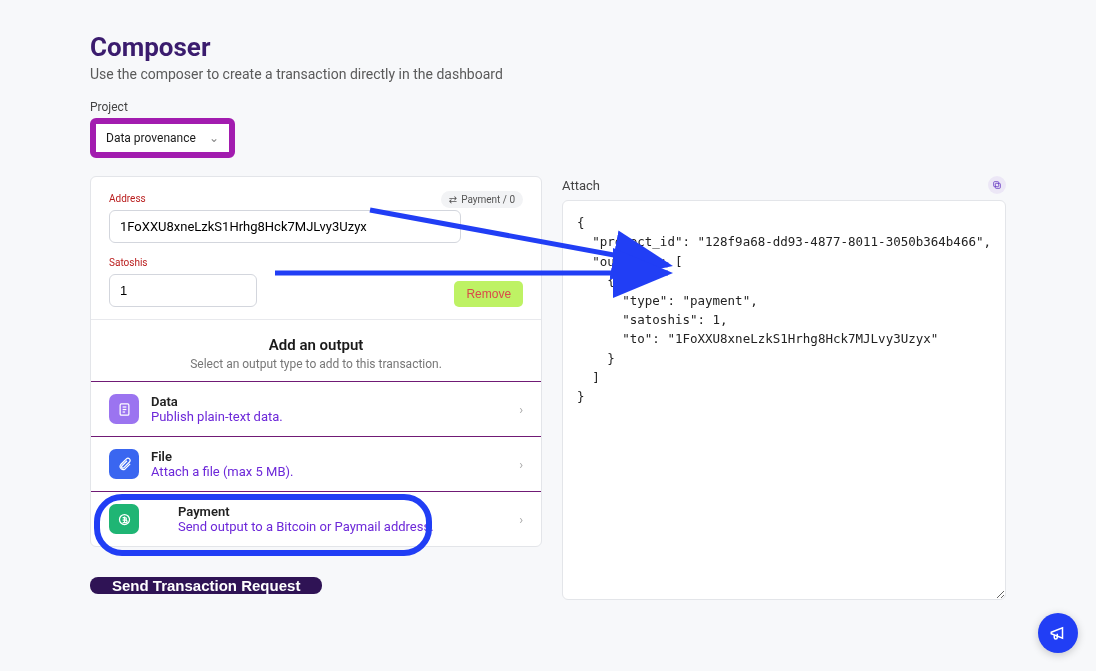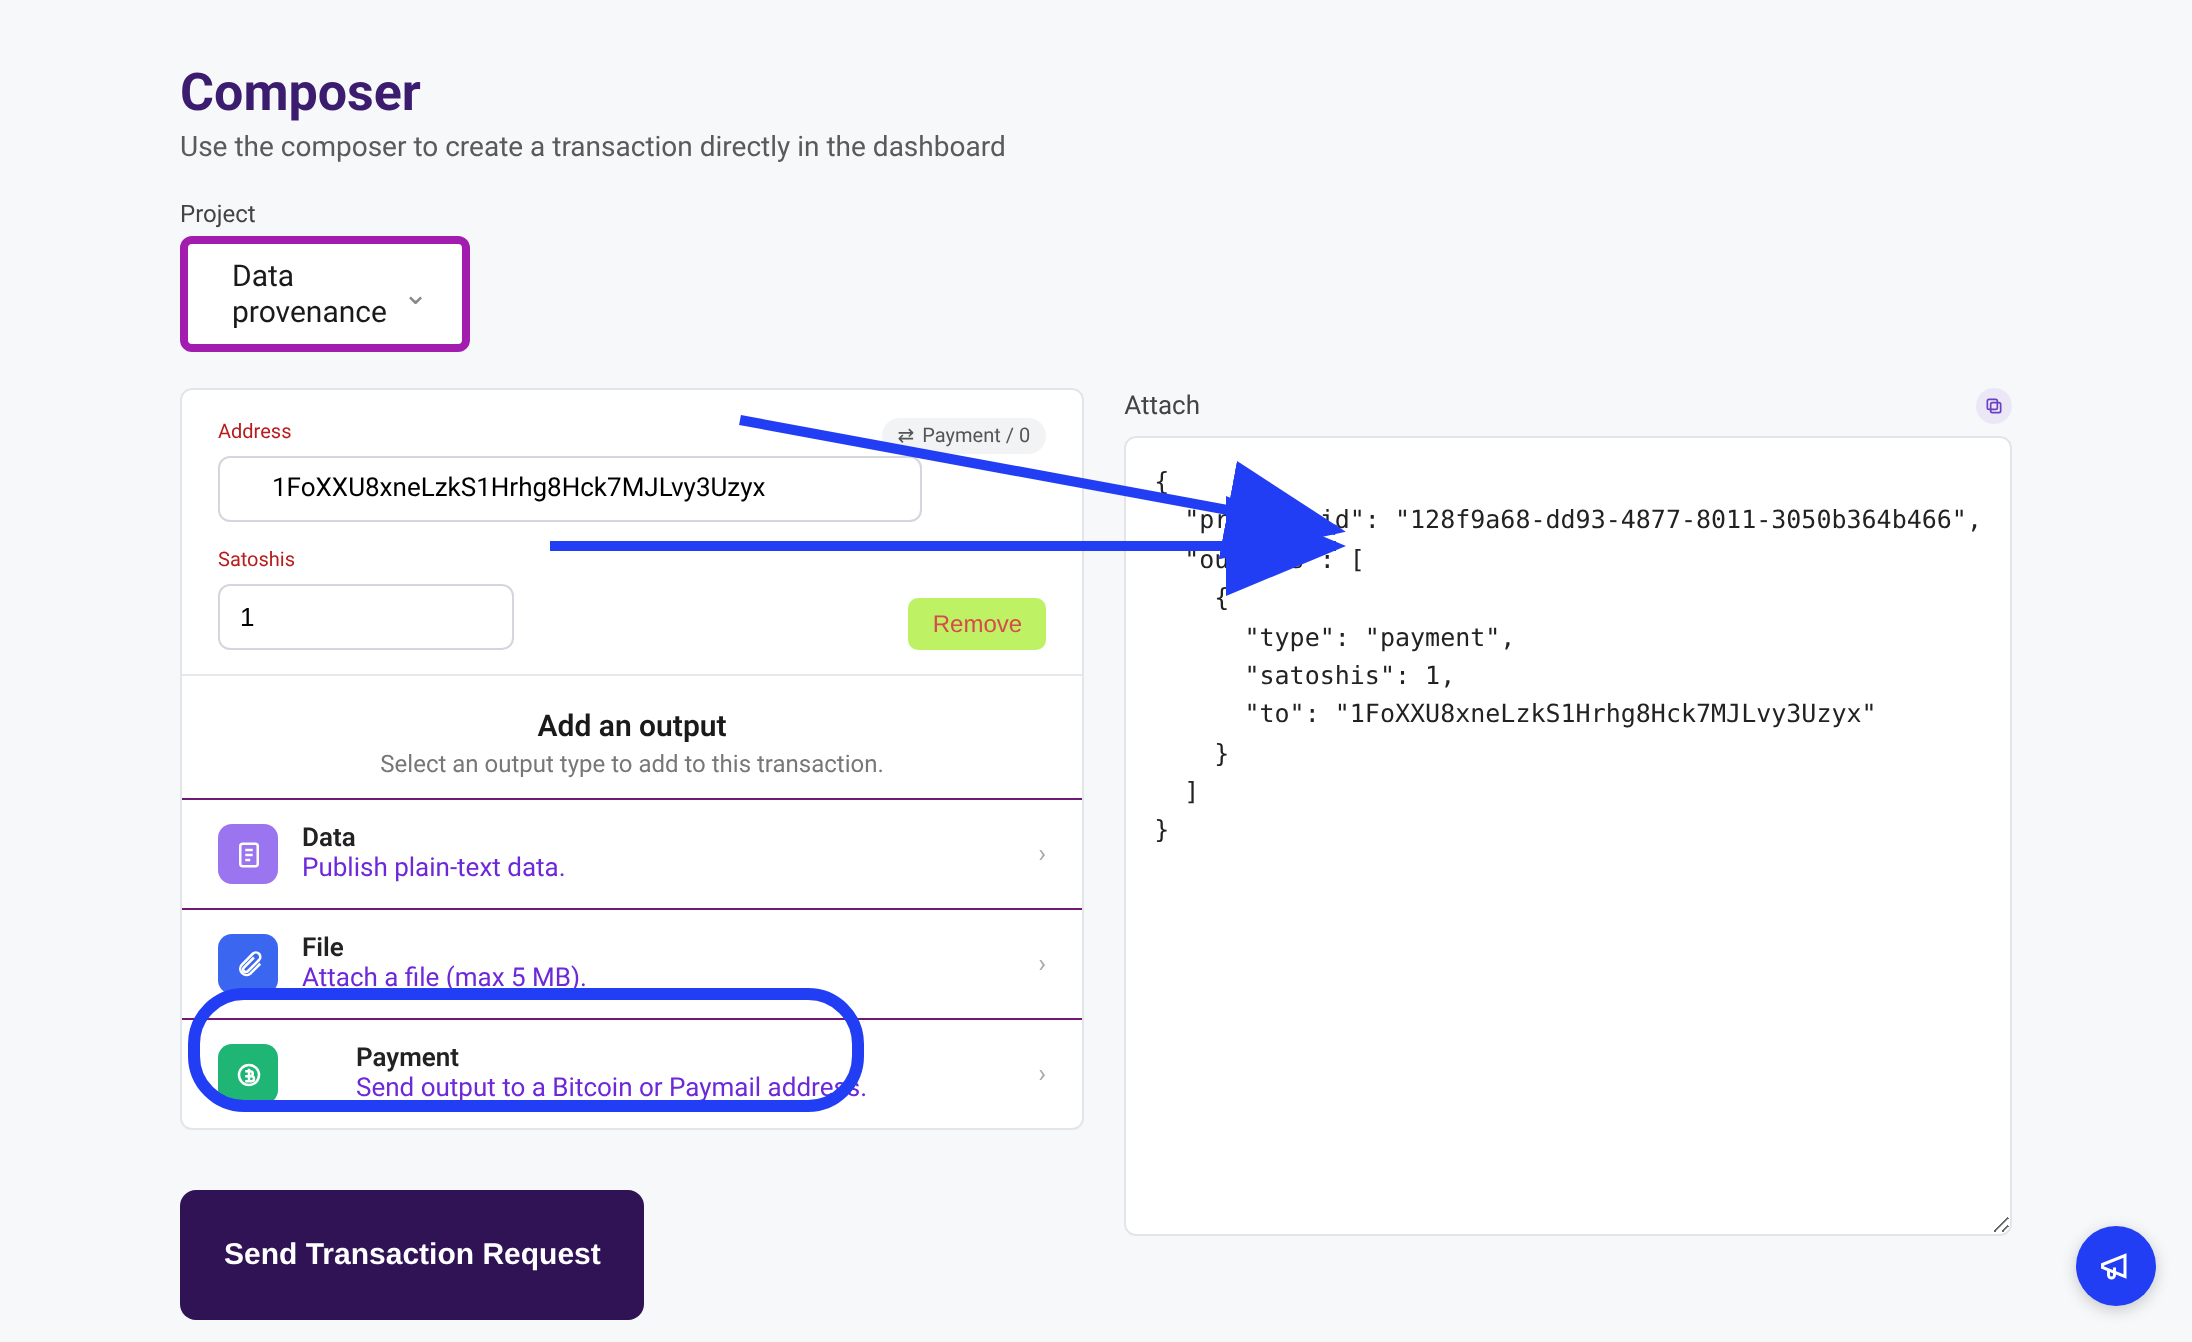--- a/index.html
+++ b/index.html
@@ -29,24 +29,24 @@
 .project-label {
   font-size: 12px;
   color: #444;
   margin-bottom: 4px;
   display: block;
 }
 .project-select {
   display: inline-flex;
   align-items: center;
   justify-content: space-between;
-  border: 4px solid #a21caf;
-  border-radius: 6px;
-  padding: 7px 22px;
-  font-size: 15px;
+  border: 6px solid #a21caf;
+  border-radius: 6px;
+  padding: 7px 10px;
+  font-size: 12px;
   background: #fff;
   width: 145px;
   cursor: pointer;
 }
 .chevron-down { margin-left: 8px; color: #888; }
 .columns {
   display: flex;
   gap: 20px;
   margin-top: 18px;
 }
@@ -77,21 +77,21 @@
 .field-label {
   font-size: 10px;
   color: #b91c1c;
   margin-bottom: 6px;
   display: block;
 }
 .text-input {
   width: 352px;
   border: 1px solid #d3d6dd;
   border-radius: 6px;
-  padding: 8px 26px;
+  padding: 8px 10px;
   font-size: 13px;
   font-family: inherit;
   background: #fff;
 }
 .num-input {
   width: 148px;
   border: 1px solid #d3d6dd;
   border-radius: 6px;
   padding: 8px 10px;
   font-size: 13px;
@@ -162,21 +162,21 @@
   display:inline-flex; align-items:center; justify-content:center;
   font-size: 10px; color: #6a3fc4;
   cursor:pointer;
 }
 .send-btn {
   margin-top: 30px;
   background: #2f1355;
   color: #fff;
   border: none;
   border-radius: 8px;
-  padding: 24px 22px;
+  padding: 0 22px;
   font-size: 15px;
   font-weight: 600;
   cursor: pointer;
 }
 .fab {
   position: absolute;
   right: 18px;
   bottom: 18px;
   width: 40px; height: 40px;
   border-radius: 50%;

